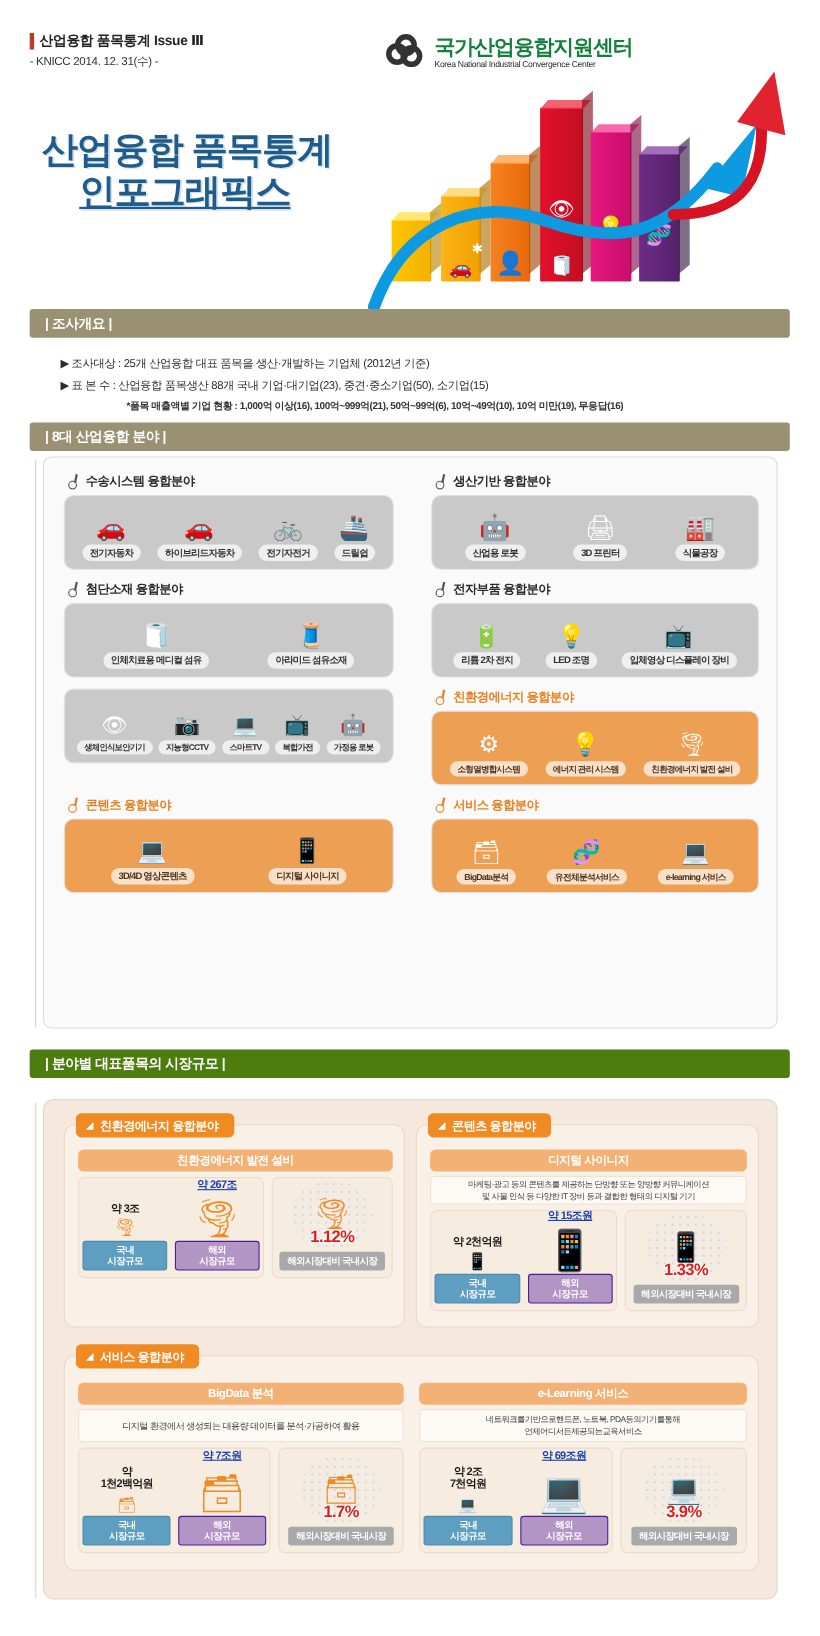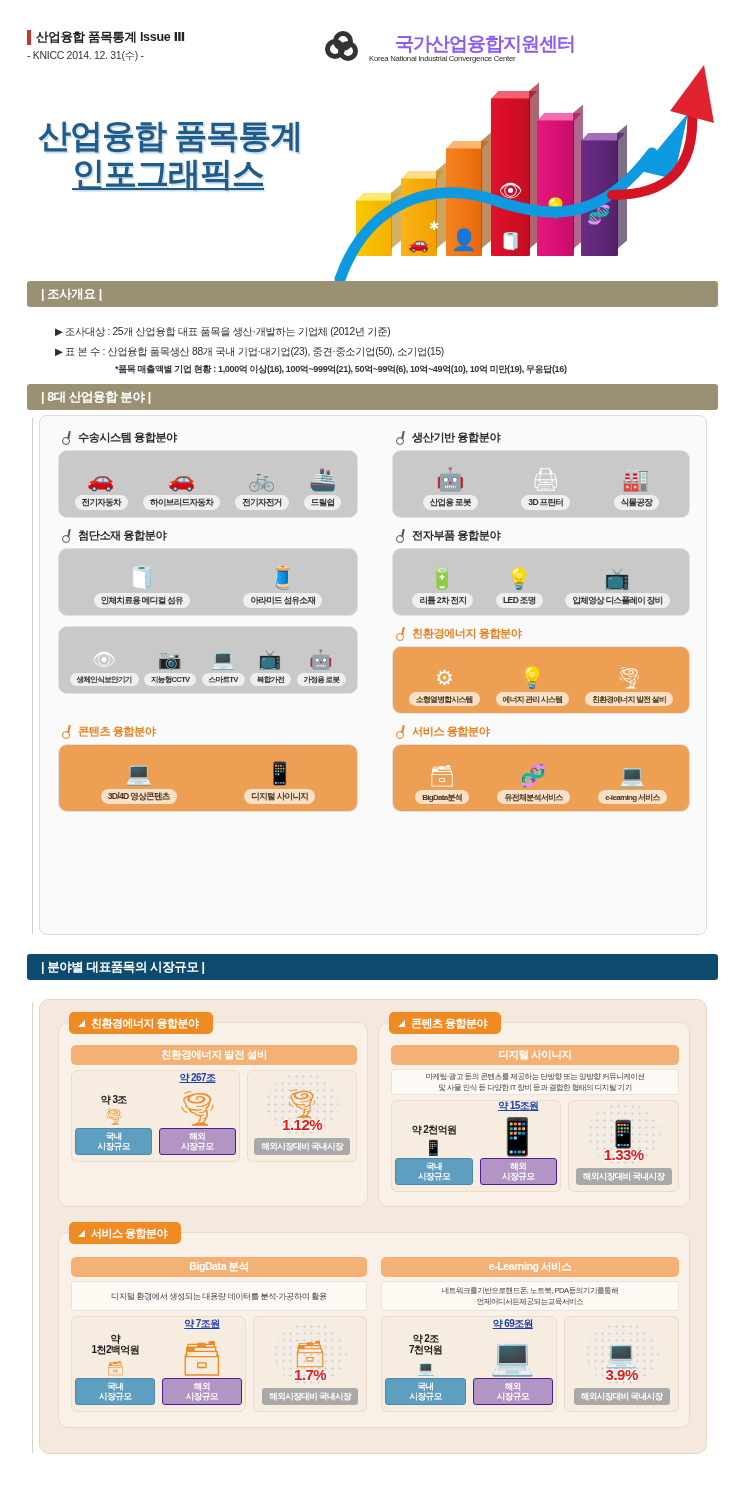--- a/index.html
+++ b/index.html
@@ -17,21 +17,21 @@
   .hdr-bar { position:absolute; left:27px; top:14px; width:4px; height:15px; background:#c0392b; }
   .hdr-title { position:absolute; left:36px; top:13px; font-size:12.5px; font-weight:bold; color:#222; letter-spacing:-0.3px; white-space:nowrap;}
   .hdr-sub { position:absolute; left:27px; top:33px; font-size:10.5px; color:#333; letter-spacing:-0.3px; white-space:nowrap;}
 
   .logo { position:absolute; right:18px; top:14px; display:flex; align-items:center; gap:7px;}
   .logo-mark { width:37px; height:37px; position:relative; }
   .logo-mark i { position:absolute; border-radius:50%; border:5px solid; }
   .lm1 { left:0; top:9px; width:20px; height:20px; border-color:#e4007f; }
   .lm2 { left:8px; top:1px; width:20px; height:20px; border-color:#f5a200; }
   .lm3 { left:13px; top:11px; width:20px; height:20px; border-color:#0098d8; }
-  .logo-txt-1 { font-size:19px; font-weight:bold; color:#8b5cf6; letter-spacing:-1px; line-height:1.05; white-space:nowrap;margin-left:26px;}
+  .logo-txt-1 { font-size:19px; font-weight:bold; color:#15803d; letter-spacing:-1px; line-height:1.05; white-space:nowrap;}
   .logo-txt-2 { font-size:7.8px; color:#2b2b2b; letter-spacing:-0.3px; white-space:nowrap;}
 
   
   .hero-title { position:absolute; left:38px; top:118px; }
   .hero-l1, .hero-l2 {
     font-weight:bold; color:#1f5c8b; letter-spacing:-1px; line-height:1.1;
     text-shadow: 1.5px 1.5px 0 #cfe0ec;
   }
   .hero-l1 { font-size:33px; }
   .hero-l2 { font-size:33px; margin-left:34px; margin-top:2px; text-decoration:underline; text-decoration-thickness:2px; text-underline-offset:3px;}
@@ -45,21 +45,21 @@
   .arrow-red { position:absolute; right:8px; top:-2px; width:118px; height:150px; }
   .arrow-blue { position:absolute; left:-8px; top:18px; width:400px; height:200px; }
 
   
   .sec-head {
     position:absolute; left:27px; width:691px; height:26px;
     border-radius:3px; display:flex; align-items:center; padding-left:14px;
     color:#fff; font-size:12.5px; font-weight:bold; letter-spacing:-0.4px;
   }
   .sec-khaki { background:#9a9172; }
-  .sec-orange { background:#0c4a6e;text-align:center; }
+  .sec-orange { background:#4d7c0f;text-align:center; }
 
   
   .survey { position:absolute; left:55px; top:322px; width:660px; font-size:10.3px; color:#2b2b2b; letter-spacing:-0.35px; line-height:1.9;}
   .survey .row { white-space:nowrap; }
   .survey .sub { font-size:9px; padding-left:60px; font-weight:bold; color:#333; }
 
   
   .panel8 {
     position:absolute; left:39px; top:415px; width:668px; height:520px;
     border:1px solid #dcdcdc; border-radius:8px; background:#fafafa;

